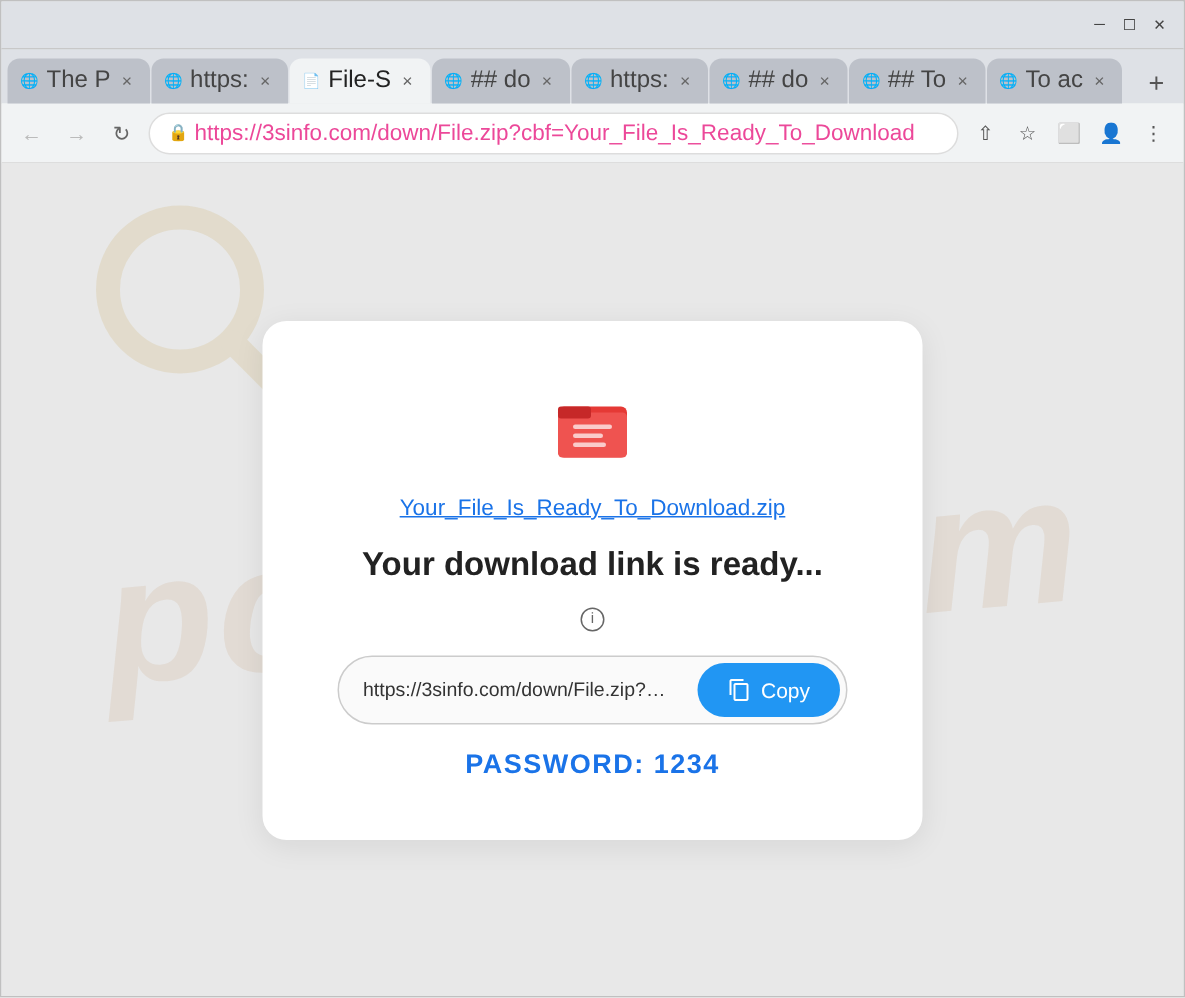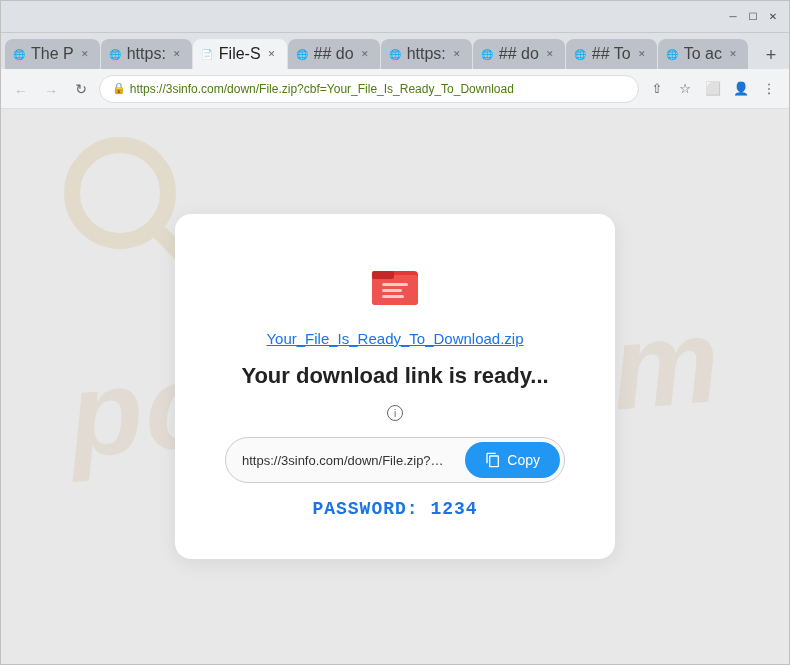--- a/index.html
+++ b/index.html
@@ -162,22 +162,22 @@
       align-items: center;
     }
 
     .lock-icon {
       font-size: 11px;
       color: #5f6368;
       margin-right: 4px;
     }
 
     .address-text {
-      font-size: 12px;
-      color: #4d7c0f;
+      font-size: 15px;
+      color: #ec4899;
       overflow: hidden;
       text-overflow: ellipsis;
       white-space: nowrap;
     }
 
     .toolbar-right {
       display: flex;
       gap: 4px;
       align-items: center;
     }
@@ -330,21 +330,20 @@
     .copy-icon-svg {
       width: 16px;
       height: 16px;
     }
 
     .password-text {
       color: #1a73e8;
       font-size: 18px;
       font-weight: 700;
       letter-spacing: 1px;
-      font-family: Liberation Mono, monospace;
     }
   </style>
 </head>
 <body>
 
 <div class="browser-window">
 
   <div class="title-bar">
     <div style="flex:1"></div>
     <div class="window-controls">

